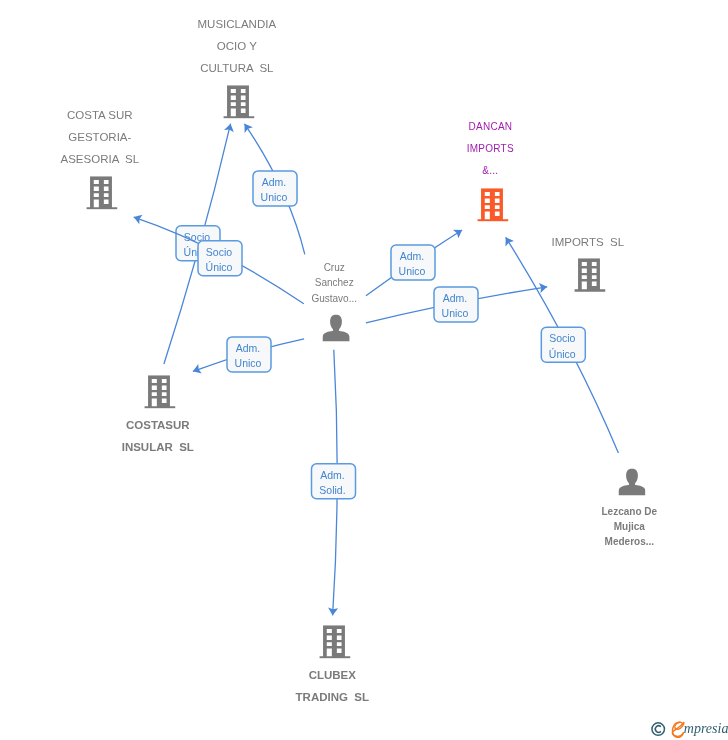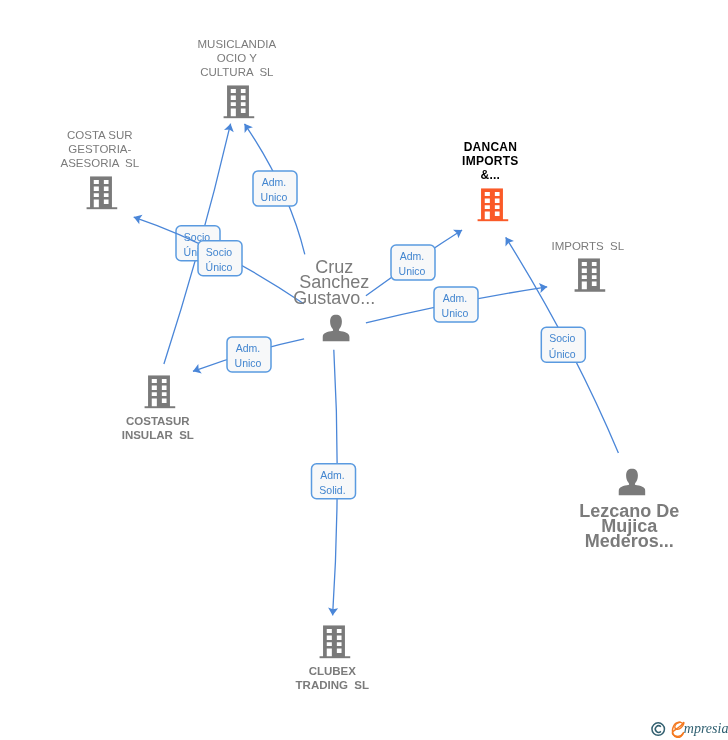--- a/index.html
+++ b/index.html
@@ -7,26 +7,26 @@
   body{width:728px;height:740px;position:relative;overflow:hidden;
        font-family:"Liberation Sans",sans-serif;}
   #stage{position:absolute;left:0;top:0;width:728px;height:740px;}
   #edge-layer{position:absolute;left:0;top:0;width:728px;height:740px;}
   .edge-box{fill:#f7f8f9;stroke:#5a9ae0;stroke-width:1.5;}
   .edge-text{font-family:"Liberation Sans",sans-serif;font-size:10.5px;fill:#4285cf;
              text-anchor:middle;}
   .node{position:absolute;width:0;height:0;}
   .node-icon{position:absolute;left:0;top:0;transform:translate(-50%,-50%);line-height:0;}
   .node-caption{position:absolute;left:-2.2px;transform:translateX(-50%);
-       width:240px;text-align:center;color:#7b7b7b;font-size:11.5px;line-height:14px;
+       width:240px;text-align:center;color:#7b7b7b;font-size:11.5px;line-height:22px;
        white-space:pre;}
-  .node.person .node-caption{font-size:18px;line-height:15.1px;text-align:center;}
+  .node.person .node-caption{font-size:10px;line-height:15.1px;text-align:center;}
   .node-caption.above{bottom:22.7px;}
   .node-caption.below{top:22px;font-weight:bold;}
-  .node.hl .node-caption{color:#000000;font-weight:700;font-size:12px;
+  .node.hl .node-caption{color:#a21caf;font-weight:400;font-size:10px;
        letter-spacing:0.25px;text-indent:0.25px;}
   #footer{position:absolute;left:651px;top:720.7px;line-height:0;}
 </style>
 </head>
 <body>
 
 <div id="stage">
 <svg id="edge-layer" width="728" height="740" viewBox="0 0 728 740">
 <g>
   <path fill="none" stroke="#4a86d8" stroke-width="1.3" d="M163.90 364.00 Q202.67 243.85 230.60 123.70"></path>

